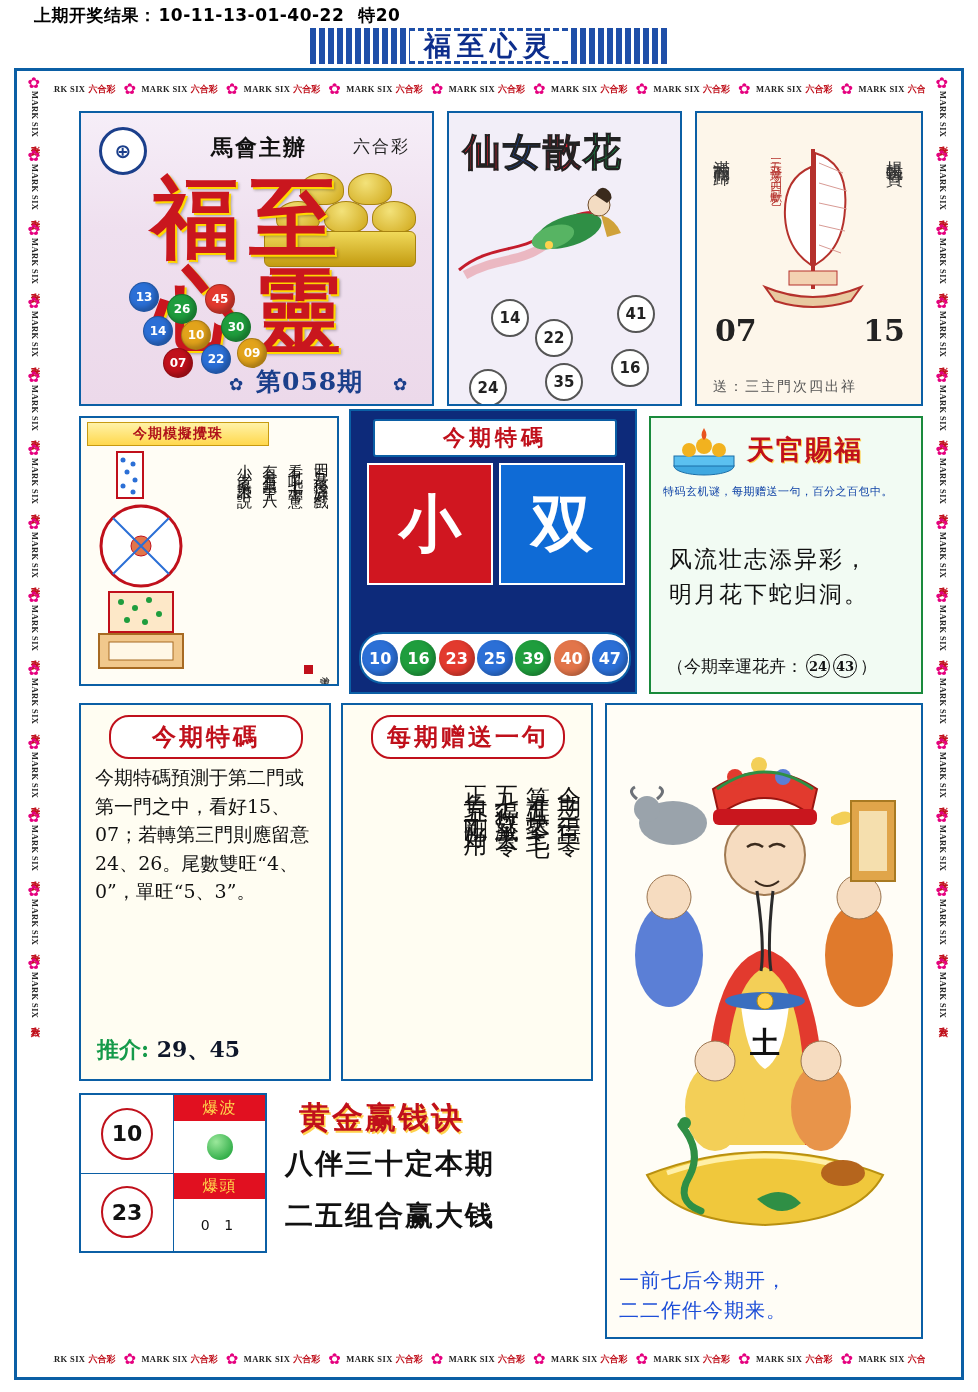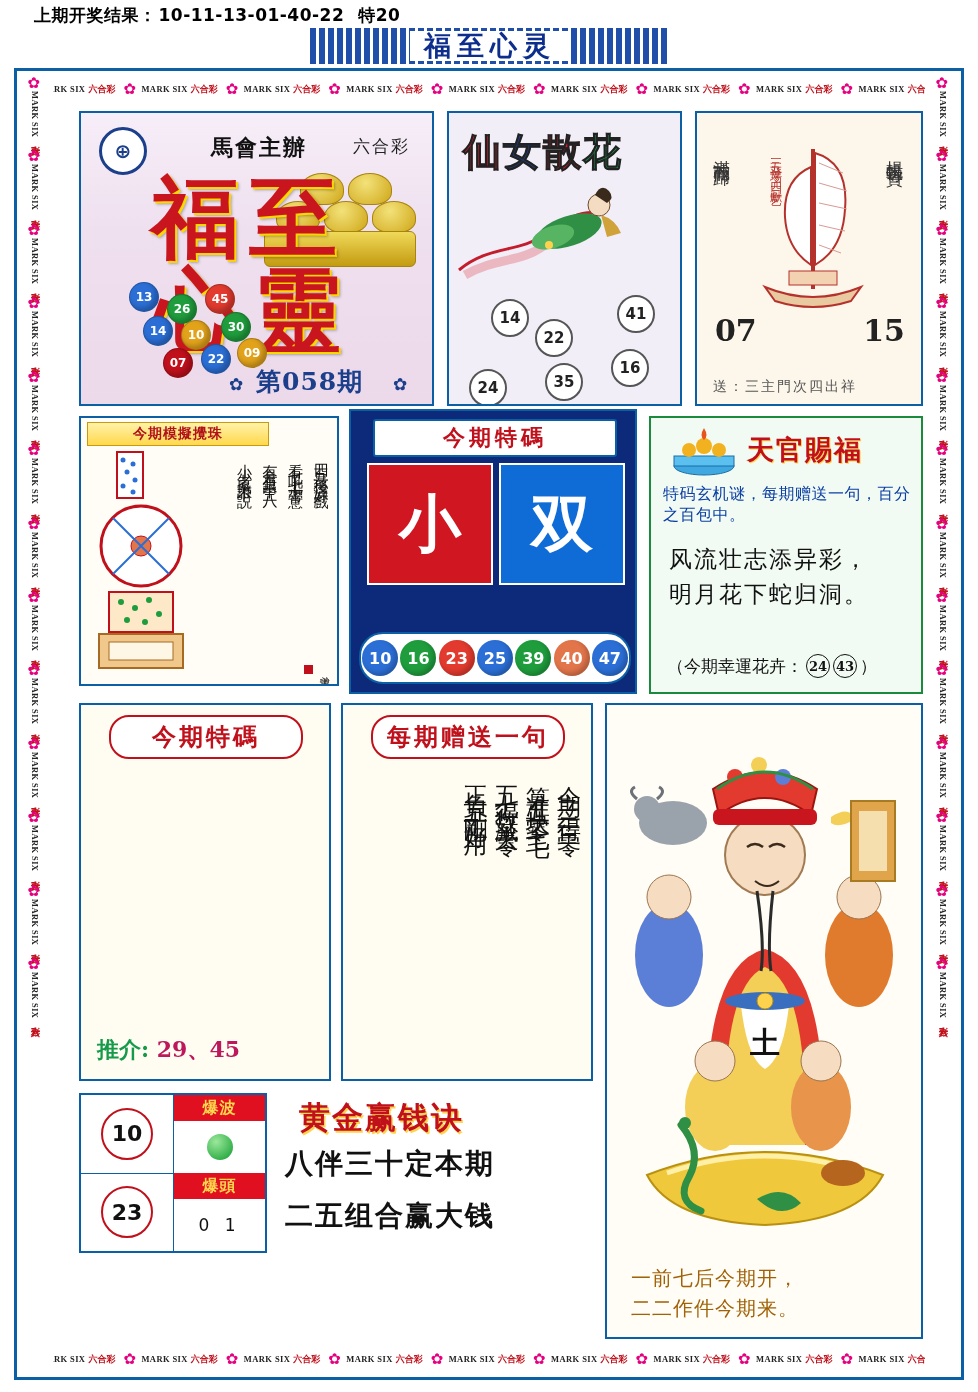--- a/index.html
+++ b/index.html
@@ -197,21 +197,21 @@
   .r2-right{
     position:absolute;left:592px;top:305px;width:274px;height:278px;
     border:2px solid #1a8a3c;background:#f2fbf3;box-sizing:border-box;overflow:hidden;
   }
   .tg-title{
     position:absolute;left:96px;top:14px;font-family:"DejaVu Serif",serif;
     font-size:27px;font-weight:bold;color:#c0101b;letter-spacing:2px;
     text-shadow:1px 1px 0 #ffd24d;
   }
   .tg-note{
-    position:absolute;left:12px;top:66px;font-size:16px;color:#0b3fa5;letter-spacing:.5px;
+    position:absolute;left:12px;top:66px;font-size:11px;color:#0b3fa5;letter-spacing:.5px;text-align:right;
   }
   .tg-poem{
     position:absolute;left:18px;top:92px;font-family:"DejaVu Serif",serif;
     font-size:23px;color:#111;line-height:1.5;letter-spacing:2px;margin-top:32px;
   }
   .tg-lucky{
     position:absolute;left:16px;bottom:14px;font-family:"DejaVu Serif",serif;
     font-size:17px;color:#111;display:flex;align-items:center;gap:3px;
   }
   .circled{
@@ -231,66 +231,66 @@
     font-family:"DejaVu Serif",serif;font-size:24px;font-weight:bold;color:#c0101b;letter-spacing:3px;
   }
   .pred-text{
     position:absolute;left:14px;top:58px;width:226px;
     font-family:"DejaVu Serif",serif;font-size:19px;line-height:1.5;color:#111;letter-spacing:0px;
   }
   .recommend{
     position:absolute;left:16px;bottom:14px;font-family:"DejaVu Serif",serif;font-size:22px;font-weight:bold;
   }
   .recommend .lbl{color:#159a4a;}
-  .recommend .val{color:#be185d;}
+  .recommend .val{color:#0f172a;}
   .r3-mid{
     position:absolute;left:284px;top:592px;width:252px;height:378px;
     border:2px solid #0b5fa5;background:#fffdf2;box-sizing:border-box;overflow:hidden;
   }
   .poem-v{
     position:absolute;right:10px;top:62px;display:flex;gap:6px;
   }
   .pv{
     writing-mode:vertical-rl;font-family:"DejaVu Serif",serif;font-size:24px;
     color:#111;letter-spacing:8px;line-height:1.05;
   }
   .r3-right{
     position:absolute;left:548px;top:592px;width:318px;height:636px;
     border:2px solid #0b5fa5;background:#fffdf6;box-sizing:border-box;overflow:hidden;
   }
   .god-scene{position:absolute;left:0;top:0;width:314px;height:560px;}
   .r3-footpoem{
-    position:absolute;left:24px;bottom:12px;font-family:Liberation Mono, monospace;
-    font-size:20px;color:#a16207;line-height:1.5;letter-spacing:1px;
+    position:absolute;left:12px;bottom:12px;font-family:Liberation Serif, serif;
+    font-size:20px;color:#1d4ed8;line-height:1.5;letter-spacing:1px;
   }
 
   
   .r4-left{
     position:absolute;left:22px;top:982px;width:188px;height:160px;
     border:2px solid #0b5fa5;background:#fff;box-sizing:border-box;display:flex;
   }
   .r4-col-l{width:92px;display:flex;flex-direction:column;}
   .r4-cell{flex:1;display:flex;align-items:center;justify-content:center;border-bottom:1.5px solid #0b5fa5;}
   .r4-cell:last-child{border-bottom:none;}
   .r4-num{
     width:48px;height:48px;border-radius:50%;border:2.5px solid #c0101b;
     display:flex;align-items:center;justify-content:center;
     font-size:22px;font-weight:bold;color:#111;
   }
   .r4-col-r{flex:1;display:flex;flex-direction:column;border-left:1.5px solid #0b5fa5;}
   .r4-tag{
-    height:26px;background:#e11020;color:#ffd84d;font-size:16px;font-weight:bold;
+    height:26px;background:#e11020;color:#ffd84d;font-size:16px;font-weight:normal;
     display:flex;align-items:center;justify-content:center;letter-spacing:1px;
   }
   .r4-sub{flex:1;display:flex;align-items:center;justify-content:center;background:#fff;}
   .greenball{
     width:26px;height:26px;border-radius:50%;
     background:radial-gradient(circle at 35% 30%,#9be89b,#0f9b2e);
   }
-  .r4-01{font-size:17px;color:#111;letter-spacing:5px;}
+  .r4-01{font-size:14px;color:#111;letter-spacing:5px;}
   .r4-right{
     position:absolute;left:220px;top:982px;width:316px;height:160px;
     background:#fff;box-sizing:border-box;overflow:hidden;
   }
   .gold-title{
     position:absolute;left:22px;top:4px;font-family:"DejaVu Serif",serif;
     font-size:31px;font-weight:bold;color:#c0101b;letter-spacing:2px;
     text-shadow:1.5px 1.5px 0 #ffd24d;
   }
   .gold-line{
@@ -718,20 +718,21 @@
       <div class="tg-lucky">
         <span>（今期幸運花卉：</span>
         <span class="circled">24</span>
         <span class="circled">43</span>
         <span>）</span>
       </div>
     </div>
 
     <div class="r3-left">
       <div class="oval-head">今期特碼</div>
+      <div class="pred-text">今期特碼預測于第二門或第一門之中，看好15、07；若轉第三門則應留意24、26。尾數雙旺“4、0”，單旺“5、3”。</div>
       <div class="recommend">
         <span class="lbl">推介:</span>
         <span class="val">29、45</span>
       </div>
     </div>
 
     <div class="r3-mid">
       <div class="oval-head">每期赠送一句</div>
       <div class="poem-v">
         <div class="pv">正負五十剛好用。</div>

